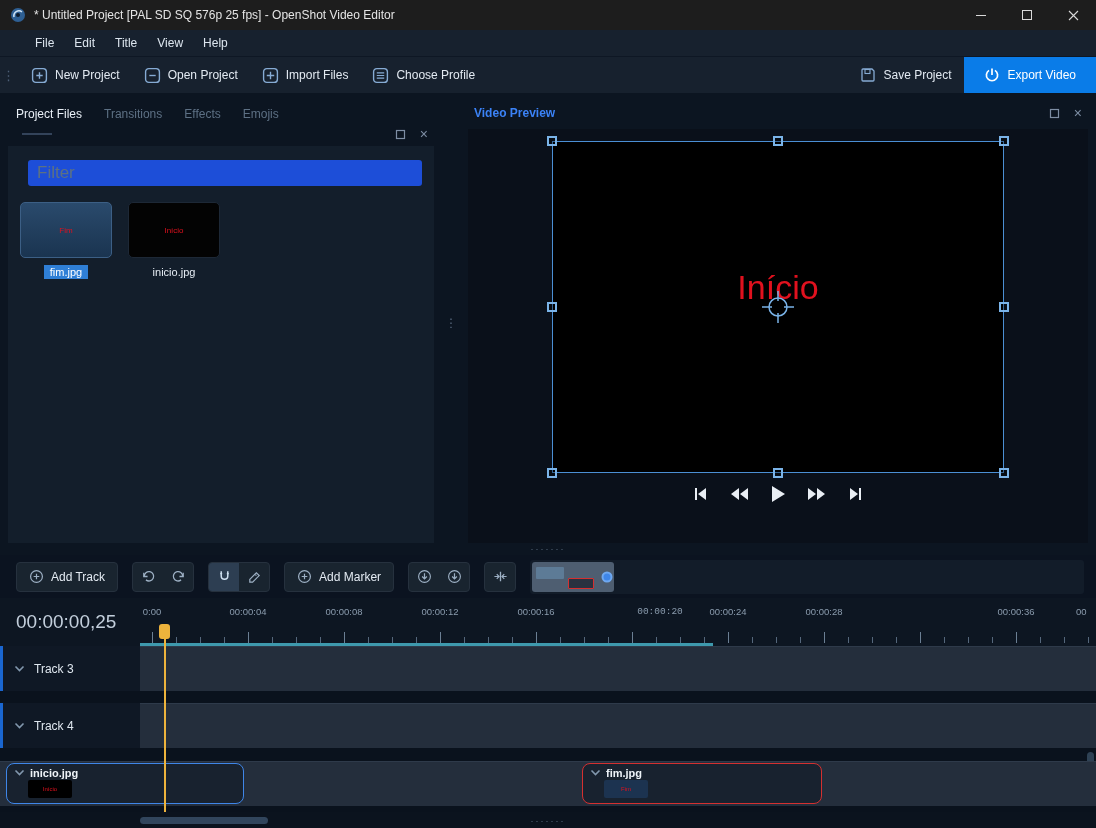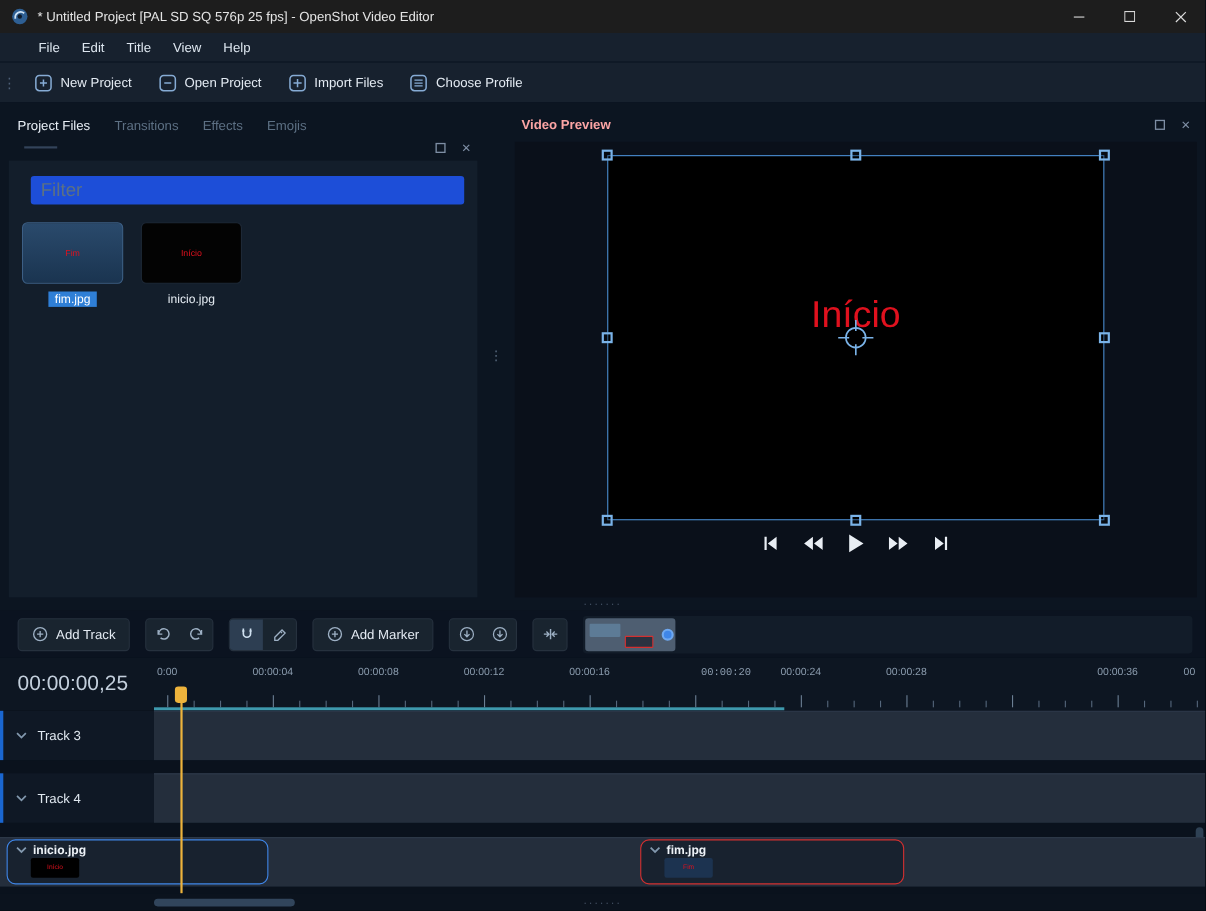--- a/index.html
+++ b/index.html
@@ -46,21 +46,21 @@
   .files-row { display:flex; gap:16px; margin-top:16px; align-items:flex-start; }
   .file-card { display:flex; flex-direction:column; align-items:center; gap:7px; }
   .thumb { width:92px; height:56px; border-radius:5px; display:flex; align-items:center; justify-content:center; }
   .thumb-fim { background:linear-gradient(#2a4a6c,#1a3450); border:1px solid #3c5f85; }
   .thumb-inicio { background:#030303; border:1px solid #1d2836; }
   .thumb-text { font-size:8px; color:var(--overlay-red,#e0111e); }
   .file-label { font-size:11px; color:#e6edf4; padding:1px 6px; }
   .file-label.selected { background:var(--selection,#2f7fd6); color:#fff; }
 
   .preview-title-row { height:20px; display:flex; align-items:center; padding:0 6px; }
-  .preview-title { color:#fca5a5; font-weight:bold; }
+  .preview-title { color:#3b82f6; font-weight:bold; }
   .preview-content { flex:1; background:#0a101a; margin-top:6px; display:flex; flex-direction:column; align-items:center; }
   .video-frame { margin-top:12px; width:452px; height:332px; background:#000;
                  border:1px solid #4b8fd4; position:relative; }
   .handle { position:absolute; width:10px; height:10px; border:2px solid var(--handle,#7ab3e8); background:rgba(0,0,0,.3); }
   .h-tl{left:-6px;top:-6px} .h-t{left:calc(50% - 5px);top:-6px} .h-tr{right:-6px;top:-6px}
   .h-l{left:-6px;top:calc(50% - 5px)} .h-r{right:-6px;top:calc(50% - 5px)}
   .h-bl{left:-6px;bottom:-6px} .h-b{left:calc(50% - 5px);bottom:-6px} .h-br{right:-6px;bottom:-6px}
   .overlay-text { position:absolute; left:50%; top:44%; transform:translate(-50%,-50%);
                   font-size:34px; color:var(--overlay-red,#e0111e); }
   .crosshair { position:absolute; left:50%; top:50%; transform:translate(-50%,-50%); }
@@ -191,20 +191,40 @@
       <span>Import Files</span>
     </div>
     <div class="tb-btn">
       <span>
           <svg width="17" height="17" viewBox="0 0 16 16">
             <rect x="1.5" y="1.5" width="13" height="13" rx="3" fill="none" stroke="#86abd4" stroke-width="1.3"></rect>
             <path d="M4.5 5.5h7M4.5 8h7M4.5 10.5h7" stroke="#86abd4" stroke-width="1.1"></path>
           </svg>
         </span>
       <span>Choose Profile</span>
+    </div>
+    <div class="tb-right">
+      <div class="tb-btn">
+        <span>
+            <svg width="16" height="16" viewBox="0 0 16 16">
+              <path d="M2 3a1 1 0 0 1 1-1h9l2 2v9a1 1 0 0 1-1 1H3a1 1 0 0 1-1-1z" fill="none" stroke="#86abd4" stroke-width="1.3"></path>
+              <rect x="5" y="2.5" width="5" height="4" fill="none" stroke="#86abd4" stroke-width="1.1"></rect>
+            </svg>
+          </span>
+        <span>Save Project</span>
+      </div>
+      <div class="export-btn">
+        <span>
+            <svg width="16" height="16" viewBox="0 0 16 16">
+              <path d="M8 1.5v6.5" stroke="#fff" stroke-width="1.7"></path>
+              <path d="M5 3.4a5.6 5.6 0 1 0 6 0" fill="none" stroke="#fff" stroke-width="1.7"></path>
+            </svg>
+          </span>
+        <span>Export Video</span>
+      </div>
     </div>
   </div>
 
   <div class="docks">
 
     <div class="project-dock">
       <div class="tab-row">
           <div class="tab active">Project Files</div>
           <div class="tab">Transitions</div>
           <div class="tab">Effects</div>

